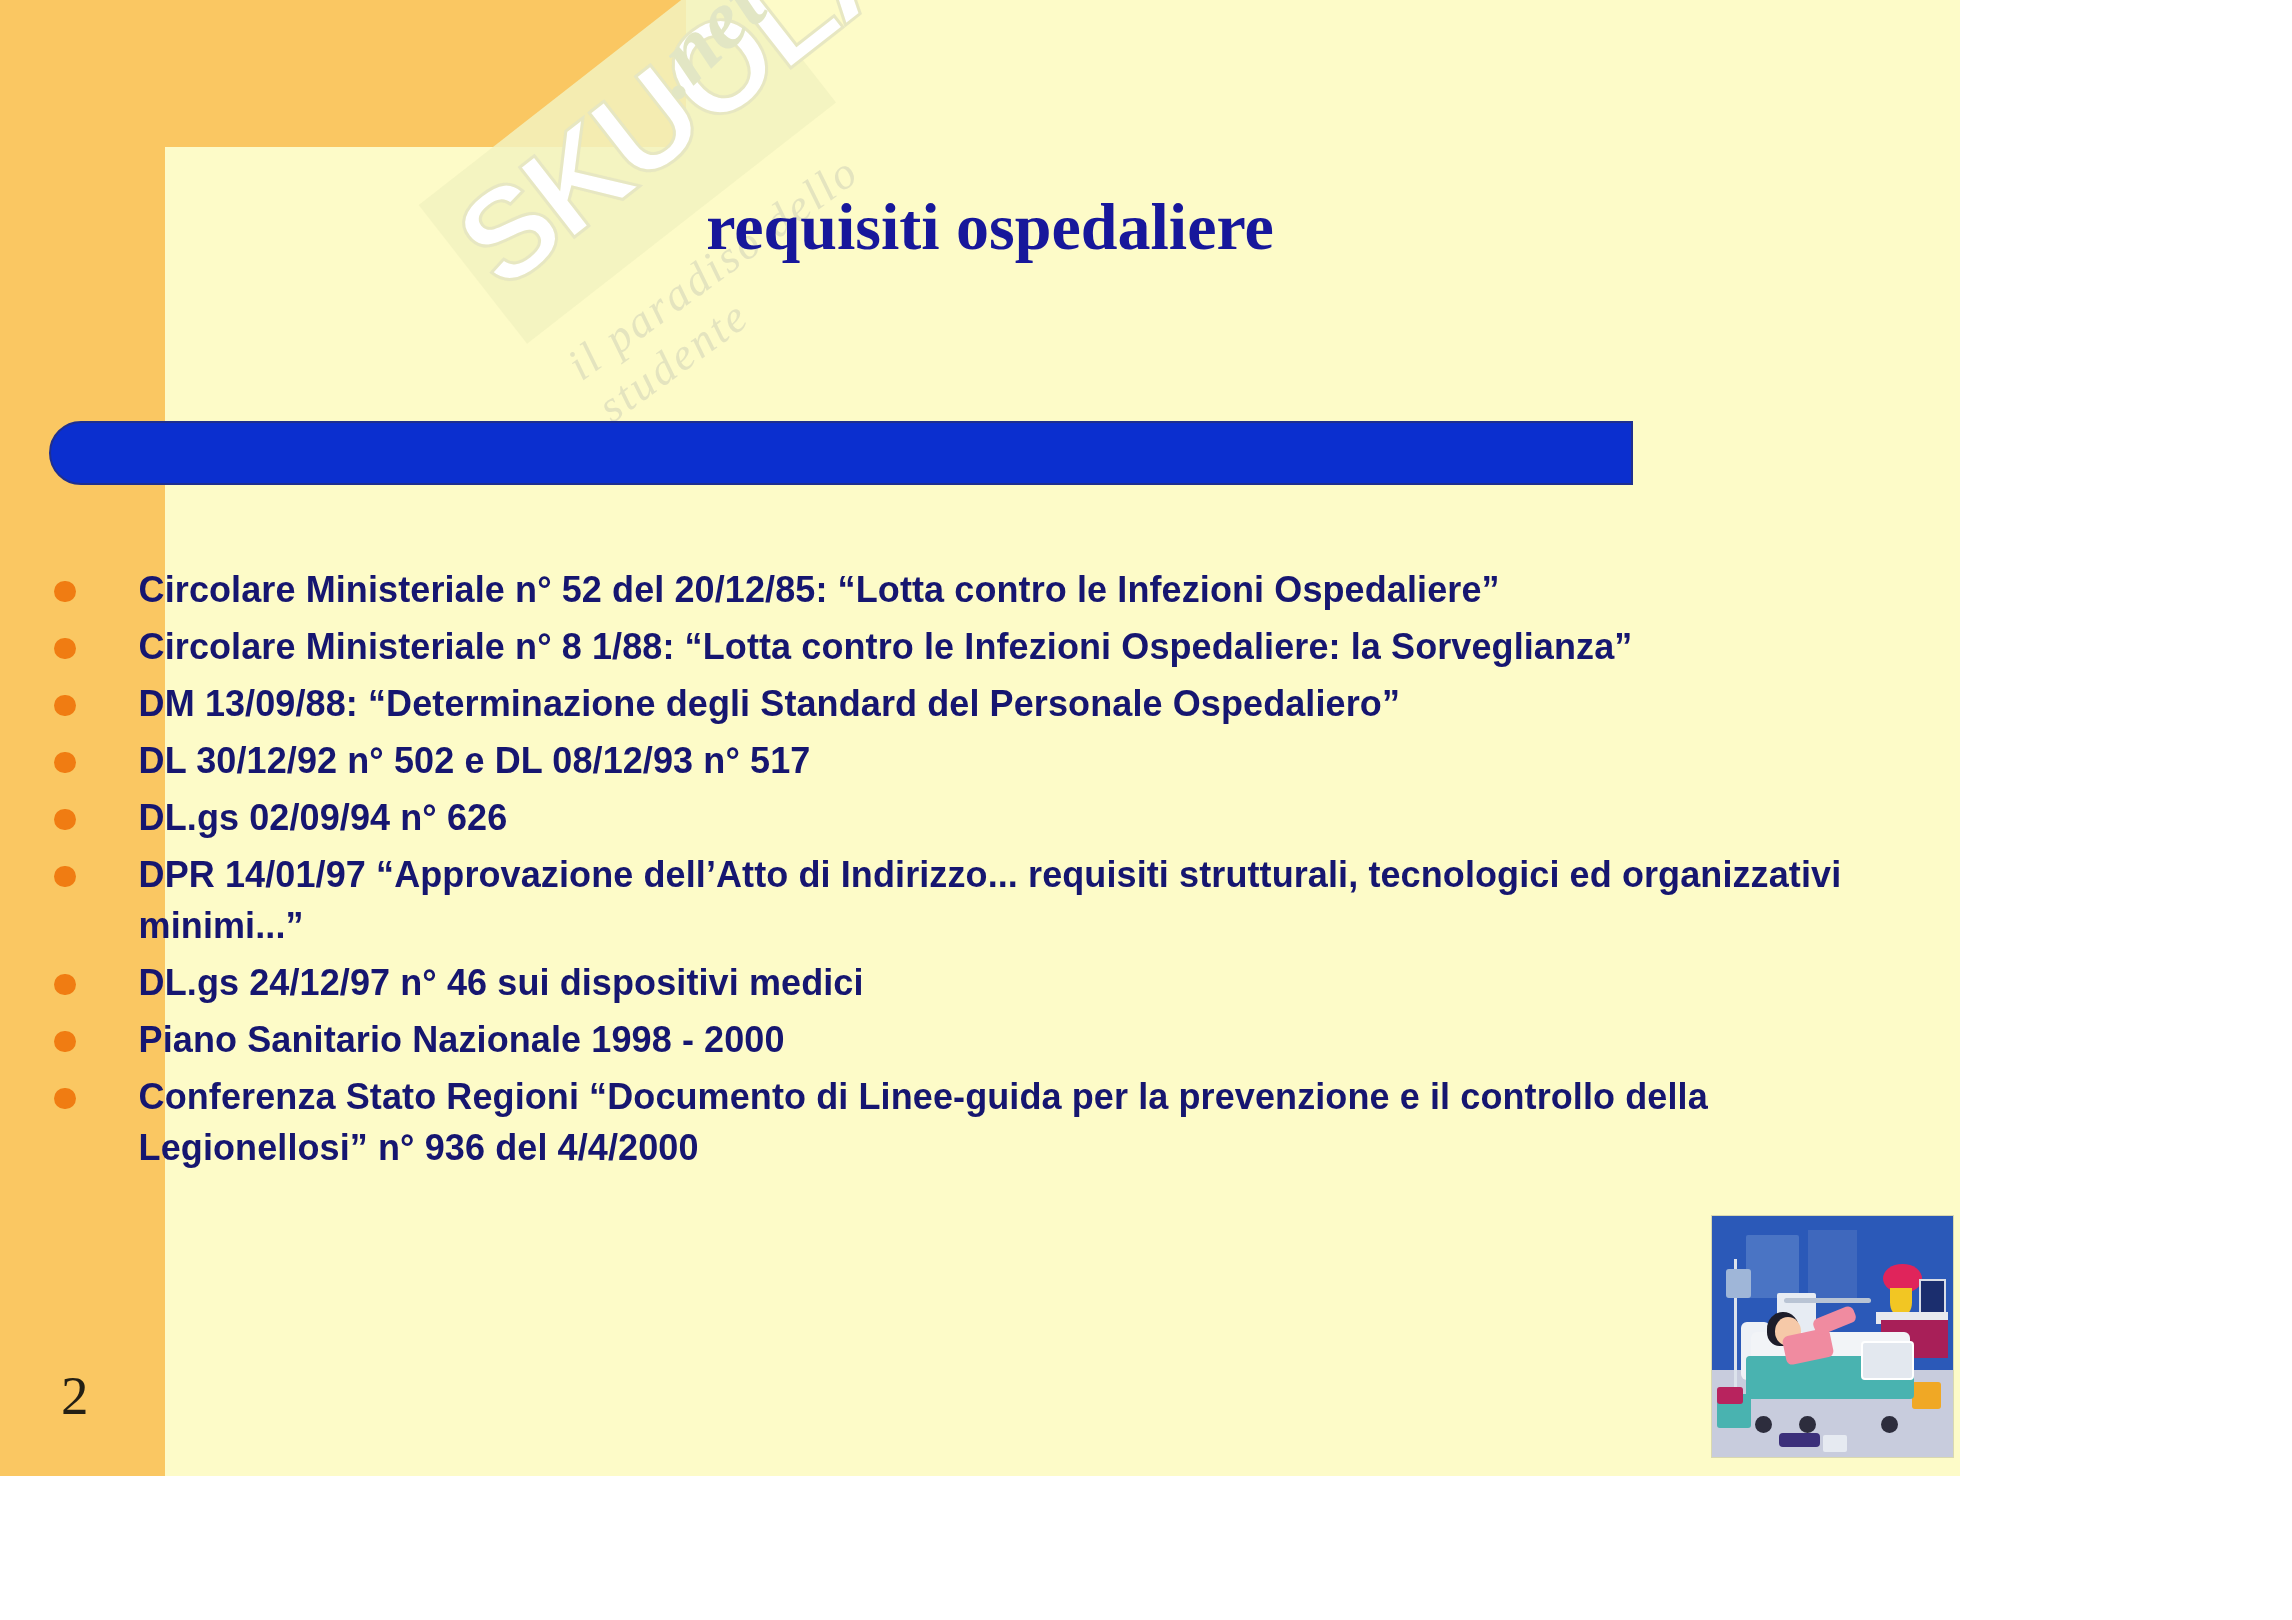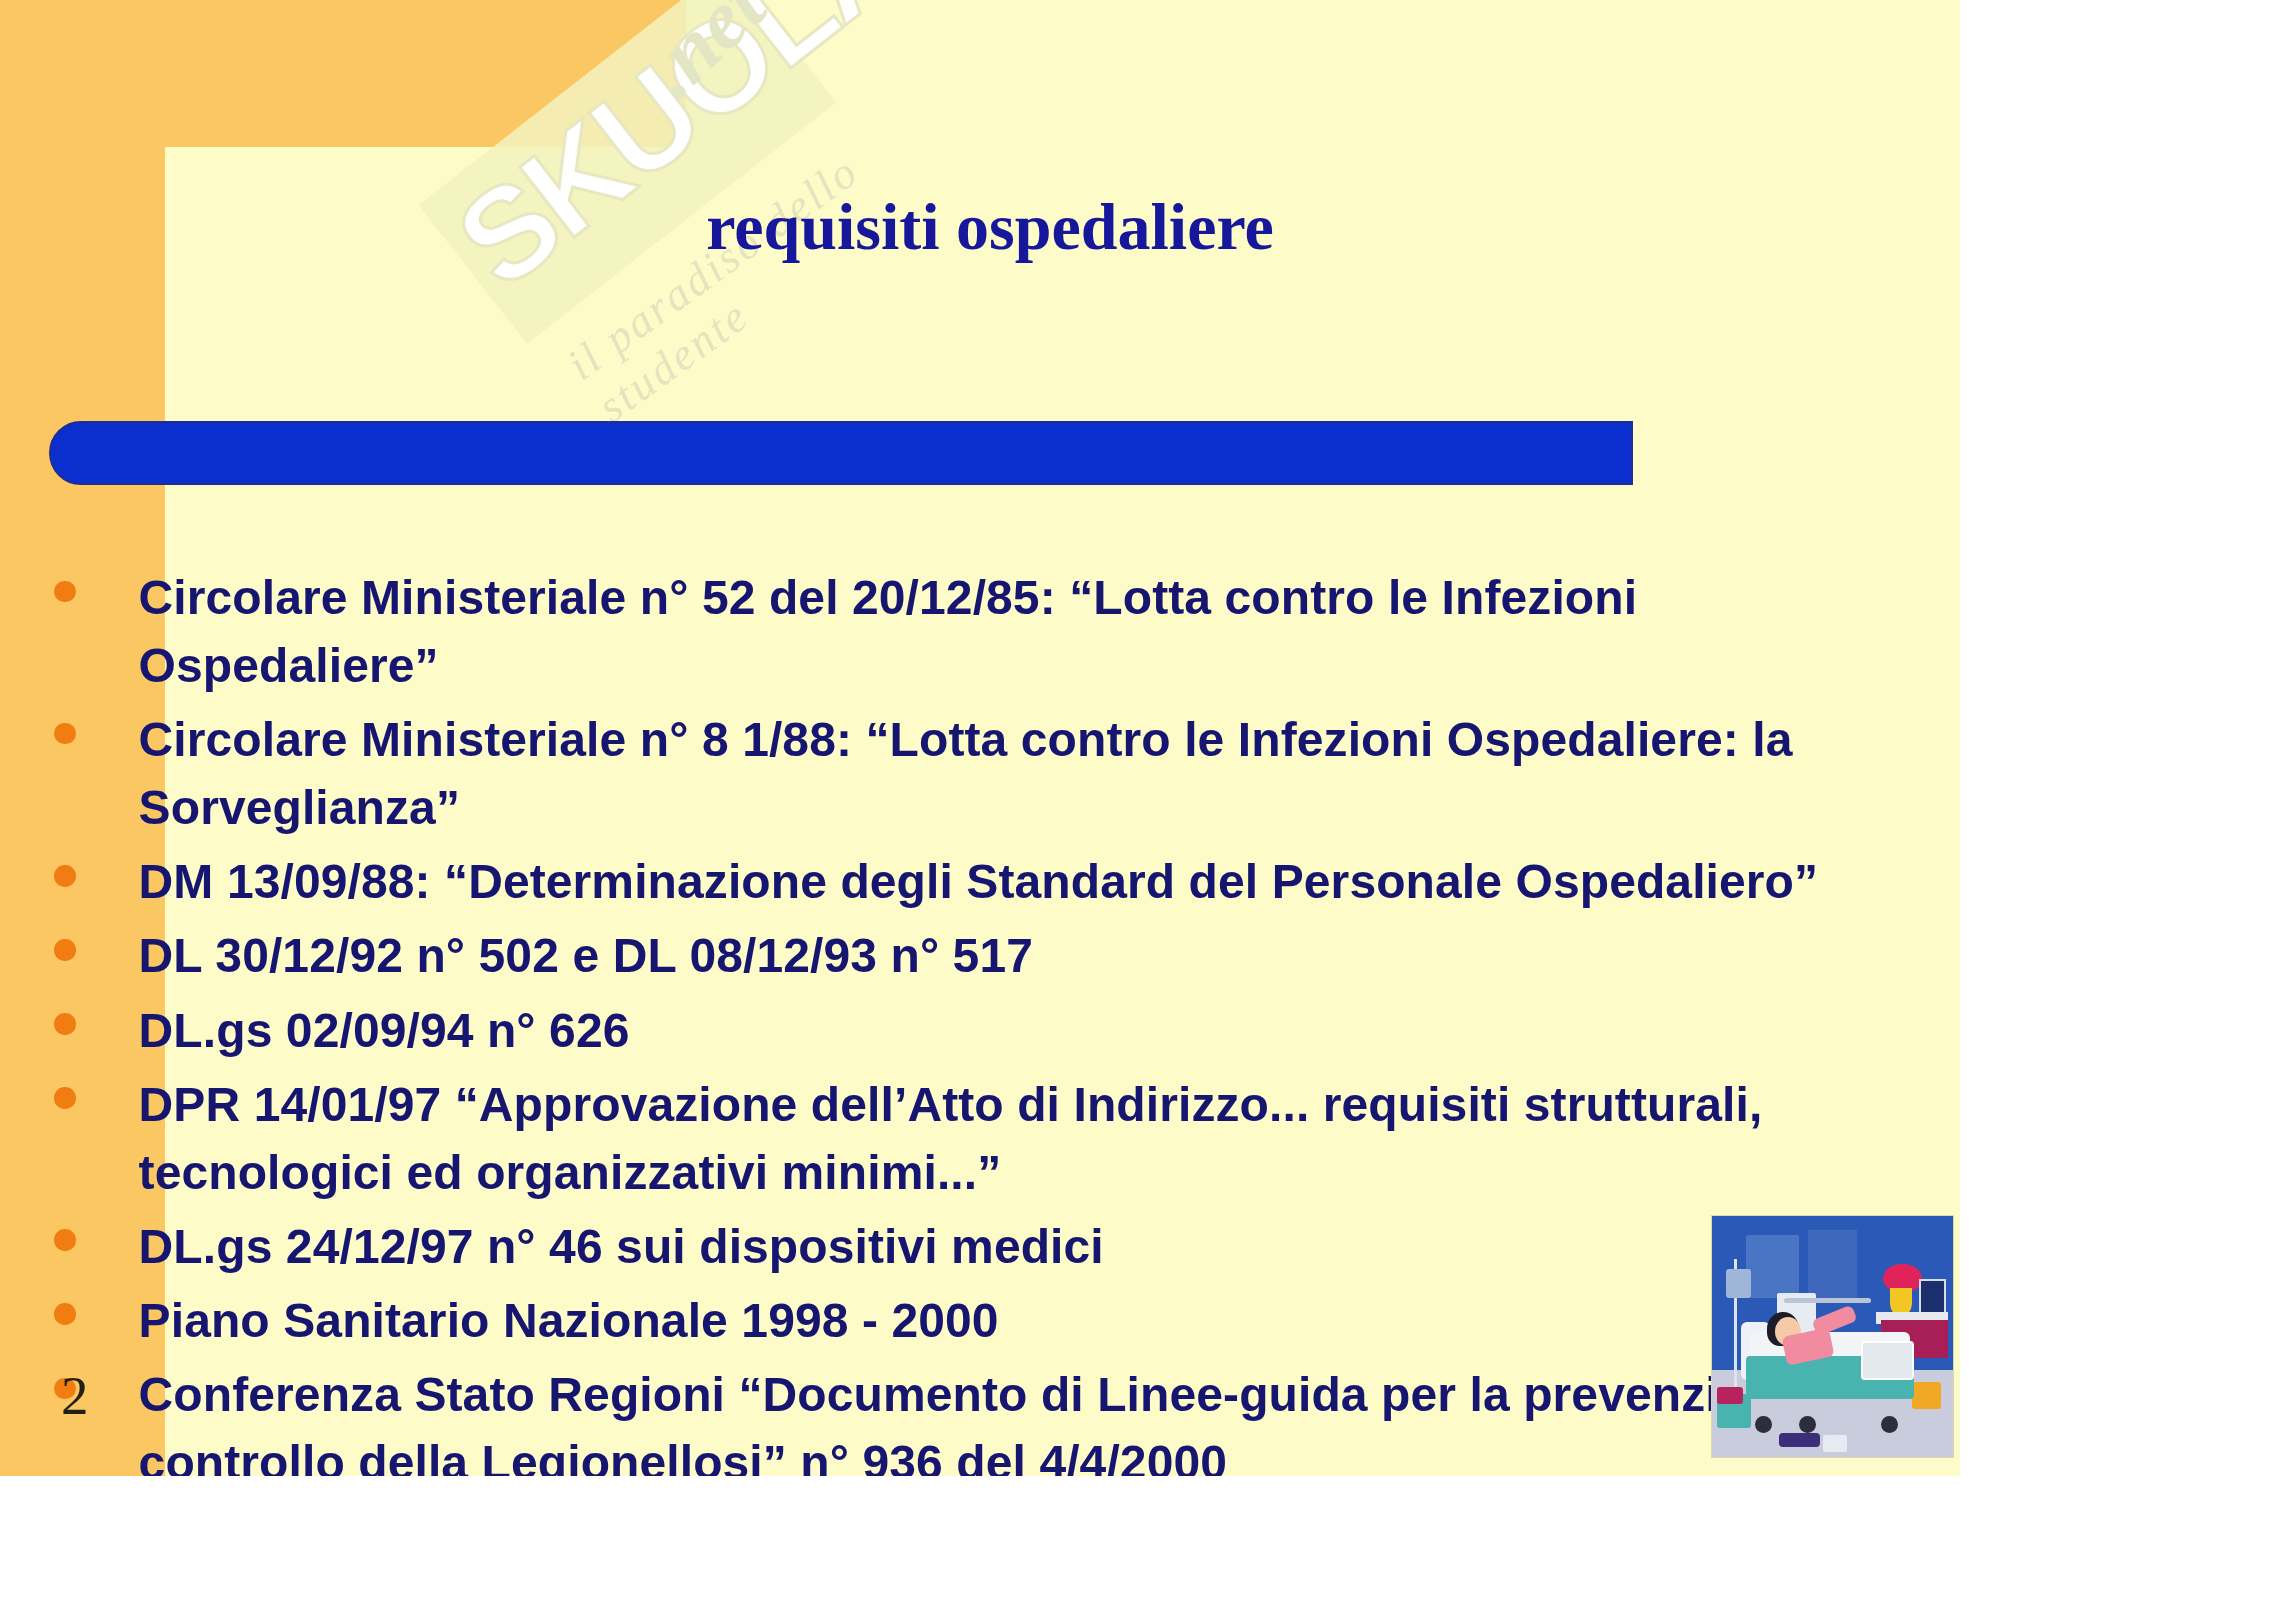--- a/index.html
+++ b/index.html
@@ -163,21 +163,21 @@
     width: 21.6px;
     height: 21.6px;
     border-radius: 50%;
     background: #f07c12;
     margin: 16.7px 63px 0 0;
   }
   .bullet-text {
     flex: 1 1 auto;
     font-family: "Liberation Sans", sans-serif;
     font-weight: bold;
-    font-size: 48px;
+    font-size: 36px;
     line-height: 1.42;
     color: #161670;
     letter-spacing: 0.1px;
   }
 
   
   .picture {
     position: absolute;
     left: 1711px;
     top: 1215px;

